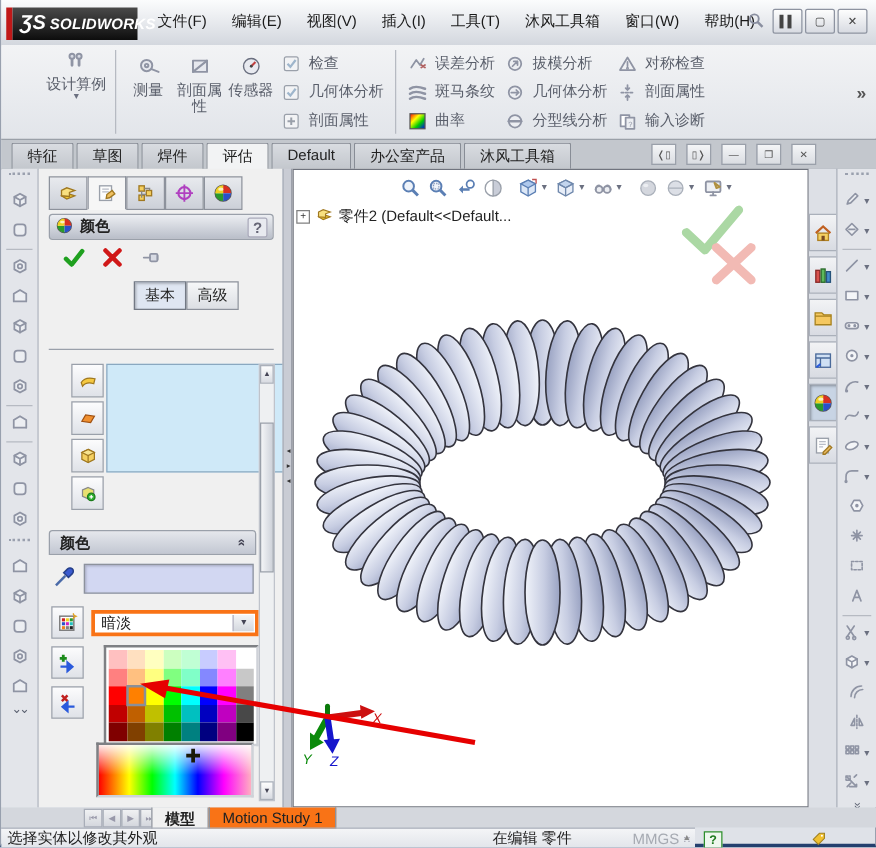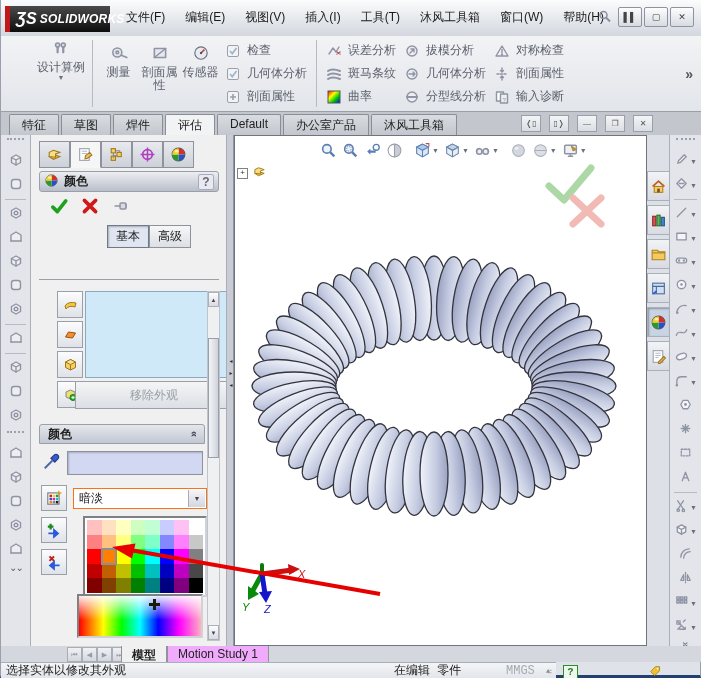--- a/index.html
+++ b/index.html
@@ -94,21 +94,21 @@
               background:linear-gradient(#f4f5f6,#dcdfe4);color:#9aa0a8;display:flex;align-items:center;justify-content:center;}
   #color-section-hd{position:absolute;left:8px;top:289px;width:166px;height:20px;
                     background:linear-gradient(#e5e7ec,#c2c7d2);border:1px solid #9aa0aa;border-radius:3px 3px 0 0;
                     display:flex;align-items:center;font-weight:bold;padding:0 8px;box-sizing:border-box;}
   #color-section-hd .col{margin-left:auto;transform:rotate(-90deg);font-size:11px;color:#445;}
   #dropper-row{position:absolute;left:10px;top:316px;display:flex;align-items:center;gap:6px;}
   #cur-swatch{width:134px;height:22px;border:1px solid #8d929c;box-shadow:inset 1px 1px 2px rgba(0,0,0,.2);}
   #palette-mode-row{position:absolute;left:10px;top:350px;display:flex;align-items:center;gap:6px;}
   .sq-btn{width:24px;height:24px;border:1px solid #9aa0aa;background:linear-gradient(#fcfcfd,#dfe2e8);
           display:flex;align-items:center;justify-content:center;}
-  #shade-select{width:134px;height:21px;border:1px solid #f97316;background:#fff;display:flex;align-items:center;
+  #shade-select{width:134px;height:21px;border:3px solid #f97316;background:#fff;display:flex;align-items:center;
                 padding-left:5px;box-sizing:border-box;position:relative;}
   #shade-select .dda{position:absolute;right:1px;top:1px;bottom:1px;width:16px;background:linear-gradient(#f4f5f7,#d3d7de);
                 border-left:1px solid #aab;display:flex;align-items:center;justify-content:center;font-size:7px;color:#445;}
   #addrem{position:absolute;left:10px;top:382px;width:28px;}
   #palette-wrap{position:absolute;left:52px;top:381px;width:124px;height:81px;border:2px inset #cfd2d8;background:#fff;
                 padding:2px;box-sizing:border-box;}
   #palette{display:grid;grid-template-columns:repeat(8,1fr);grid-template-rows:repeat(5,1fr);width:116px;height:73px;}
   .pcell{width:100%;height:100%;}
   .pcell.sel{outline:2px solid #8a8f98;outline-offset:-1px;position:relative;z-index:3;}
   #spectrum{position:absolute;left:46px;top:459px;width:126px;height:44px;border:2px inset #cfd2d8;box-sizing:border-box;
@@ -129,24 +129,24 @@
   #tree-expand{width:9px;height:9px;border:1px solid #808080;background:#fff;font-size:8px;line-height:7px;text-align:center;color:#333;}
   #confirm-marks{position:absolute;left:300px;top:22px;}
   #triad{position:absolute;left:5px;top:420px;}
 
   
   #bottomtabs{position:absolute;left:0;top:646px;width:701px;height:16px;background:#d4d7dd;}
   #navbtns{position:absolute;left:66px;top:1px;display:flex;}
   .navbtn{width:13px;height:13px;border:1px solid #a8adb8;background:linear-gradient(#f0f1f3,#d4d7dd);
           font-size:7px;color:#99a;display:flex;align-items:center;justify-content:center;}
   #mtabs{position:absolute;left:120px;top:0;display:flex;}
-  .mtab{padding:1px 10px;border:1px solid #8d929c;border-top:none;background:#f0abfc;white-space:nowrap;}
+  .mtab{padding:1px 10px;border:1px solid #8d929c;border-top:none;background:#f97316;white-space:nowrap;}
   .mtab.active{background:#f0f0f0;font-weight:bold;}
   #statusbar{position:absolute;left:0;top:662px;width:555px;height:16px;background:linear-gradient(#f4f5f7,#e2e5ea);
-             border-top:1px solid #aab0ba;display:flex;align-items:center;box-sizing:border-box;font-family:Liberation Mono, monospace;}
+             border-top:1px solid #aab0ba;display:flex;align-items:center;box-sizing:border-box;}
   #status-msg{padding-left:5px;}
   #status-edit{position:absolute;left:393px;}
   #status-units{position:absolute;left:505px;color:#a6aab2;}
   #status-units-dd{position:absolute;left:545px;font-size:7px;color:#888;}
   #status-help{position:absolute;left:562px;top:2px;width:13px;height:12px;border:1px solid #2c8c2c;background:#eef7ee;
                color:#1e7a1e;font-weight:bold;font-size:10px;display:flex;align-items:center;justify-content:center;}
   #status-tag{position:absolute;left:648px;top:2px;}
   #grip-dots{position:absolute;right:3px;bottom:2px;color:#99a;font-size:8px;letter-spacing:1px;}
 
   #arrow-overlay{position:absolute;inset:0;z-index:60;pointer-events:none;}
@@ -636,21 +636,20 @@
           <span style="display: inline-flex;">
             <svg xmlns="http://www.w3.org/2000/svg" width="17" height="16" viewBox="0 0 16 16">
               <path d="M8 3l4.5 2v5L8 12 3.5 10V5z" fill="#e8e070" stroke="#888"></path>
               <circle cx="10.5" cy="10.5" r="3" fill="#30b030" stroke="#1a7a1a"></circle>
               <path d="M9 10.5h3M10.5 9v3" stroke="#fff"></path>
             </svg>
           </span>
         </div>
       </div>
     <div id="sel-box"></div>
-    <div id="remove-btn">移除外观</div>
     <div id="color-section-hd">
       <span>颜色</span>
       <span class="col">»</span>
     </div>
     <div id="dropper-row">
       <span id="dropper-ico"><svg xmlns="http://www.w3.org/2000/svg" width="20" height="20" viewBox="0 0 16 16">
             <path d="M3 13l6-6" stroke="#4a6aa8" stroke-width="1.6"></path>
             <path d="M8 5l3 3 2.5-2.5a2 2 0 10-3-3z" fill="#3a5ad0" stroke="#26408a"></path>
           </svg></span>
       <div id="cur-swatch" style="background: rgb(210, 215, 242);"></div>
@@ -910,20 +909,21 @@
           </span>
           <span class="dd">▼</span>
         </span>
       </div>
     <div id="tree-item">
       <span id="tree-expand">+</span>
       <span id="tree-part-ico"><svg xmlns="http://www.w3.org/2000/svg" width="15" height="15" viewBox="0 0 16 16">
             <path d="M3 10l4-2 6 2-6 2.5z" fill="#f0c830" stroke="#a07820"></path>
             <path d="M3 6l4-2 6 2-4 1.5v3L3 10z" fill="#f8e080" stroke="#a07820"></path>
           </svg></span>
+      <span>零件2  (Default&lt;&lt;Default...</span>
     </div>
     <svg id="confirm-marks" width="86" height="72" xmlns="http://www.w3.org/2000/svg">
       <path d="M14 28 L29 42 L56 10" fill="none" stroke="#abd8a4" stroke-width="7" stroke-linecap="round" stroke-linejoin="round"></path>
       <path d="M38 40 L66 66 M66 40 L38 66" fill="none" stroke="#f2bab4" stroke-width="7" stroke-linecap="round"></path>
     </svg>
     <svg id="triad" width="70" height="60" xmlns="http://www.w3.org/2000/svg">
       <g stroke-linecap="round">
         <line x1="22" y1="18" x2="22" y2="9" stroke="#0a7a0a" stroke-width="4"></line>
         <line x1="22" y1="18" x2="52" y2="14" stroke="#cc1010" stroke-width="5"></line>
         <polygon points="60,13 48,8 49,19" fill="#cc1010"></polygon>

